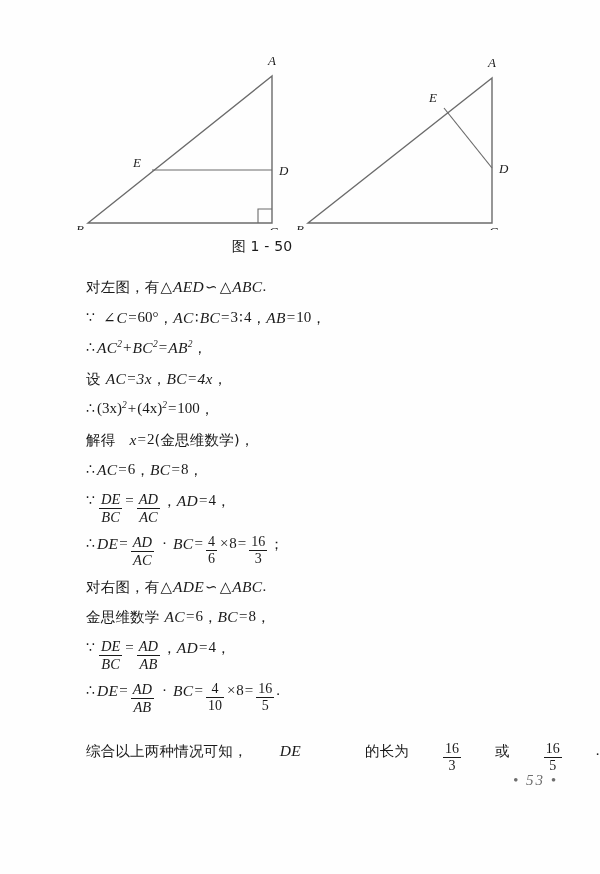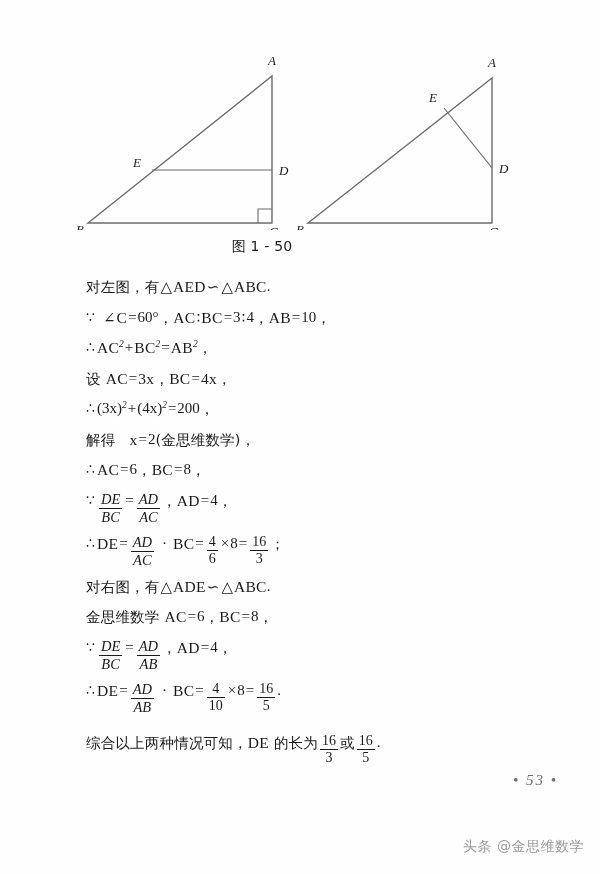--- a/index.html
+++ b/index.html
@@ -65,20 +65,21 @@
     white-space: nowrap;
   }
   .line.tall { min-height: 40px; margin-bottom: 3px; }
   .cn {
     font-family: "DejaVu Sans", sans-serif;
     font-size: 14.5px;
     letter-spacing: 0.2px;
   }
   .mi {
     font-family: "Liberation Serif", "DejaVu Serif", serif;
+    font-style: italic;
     font-size: 15.5px;
     letter-spacing: 0.3px;
   }
   .mn {
     font-family: "Liberation Serif", "DejaVu Serif", serif;
     font-size: 15px;
   }
   .op {
     font-family: "Liberation Serif", "DejaVu Serif", serif;
     font-size: 15px;
@@ -239,21 +240,21 @@
     </div>
 
     <div class="line">
       <span class="sym">∴</span>
       <span class="mn">(3x)</span>
       <span class="sup">2</span>
       <span class="op">+</span>
       <span class="mn">(4x)</span>
       <span class="sup">2</span>
       <span class="op">=</span>
-      <span class="mn">200</span>
+      <span class="mn">100</span>
       <span class="cn">，</span>
     </div>
 
     <div class="line">
       <span class="cn">解得</span>
       <span class="sp-wide"></span>
       <span class="mi">x</span>
       <span class="op">=</span>
       <span class="mn">2</span>
       <span class="cn">(金思维数学)</span>
@@ -388,21 +389,21 @@
       <span class="mn">8</span>
       <span class="op">=</span>
       <span class="frac">
         <span class="num">16</span>
         <span class="bar"></span>
         <span class="den">5</span>
       </span>
       <span class="mn">.</span>
     </div>
 
-    <div class="line tall" style="margin-top:12px;">
+    <div class="line tall" style="margin-top:20px;gap:32px;">
       <span class="cn">综合以上两种情况可知，</span>
       <span class="mi">DE</span>
       <span class="sp"></span>
       <span class="cn">的长为</span>
       <span class="frac">
         <span class="num">16</span>
         <span class="bar"></span>
         <span class="den">3</span>
       </span>
       <span class="cn">或</span>
@@ -410,15 +411,14 @@
         <span class="num">16</span>
         <span class="bar"></span>
         <span class="den">5</span>
       </span>
       <span class="mn">.</span>
     </div>
 
   </div>
 
   <div class="page-number">• 53 •</div>
-  <div class="watermark">头条 @金思维数学</div>
 
 </div>
 
 </body></html>

